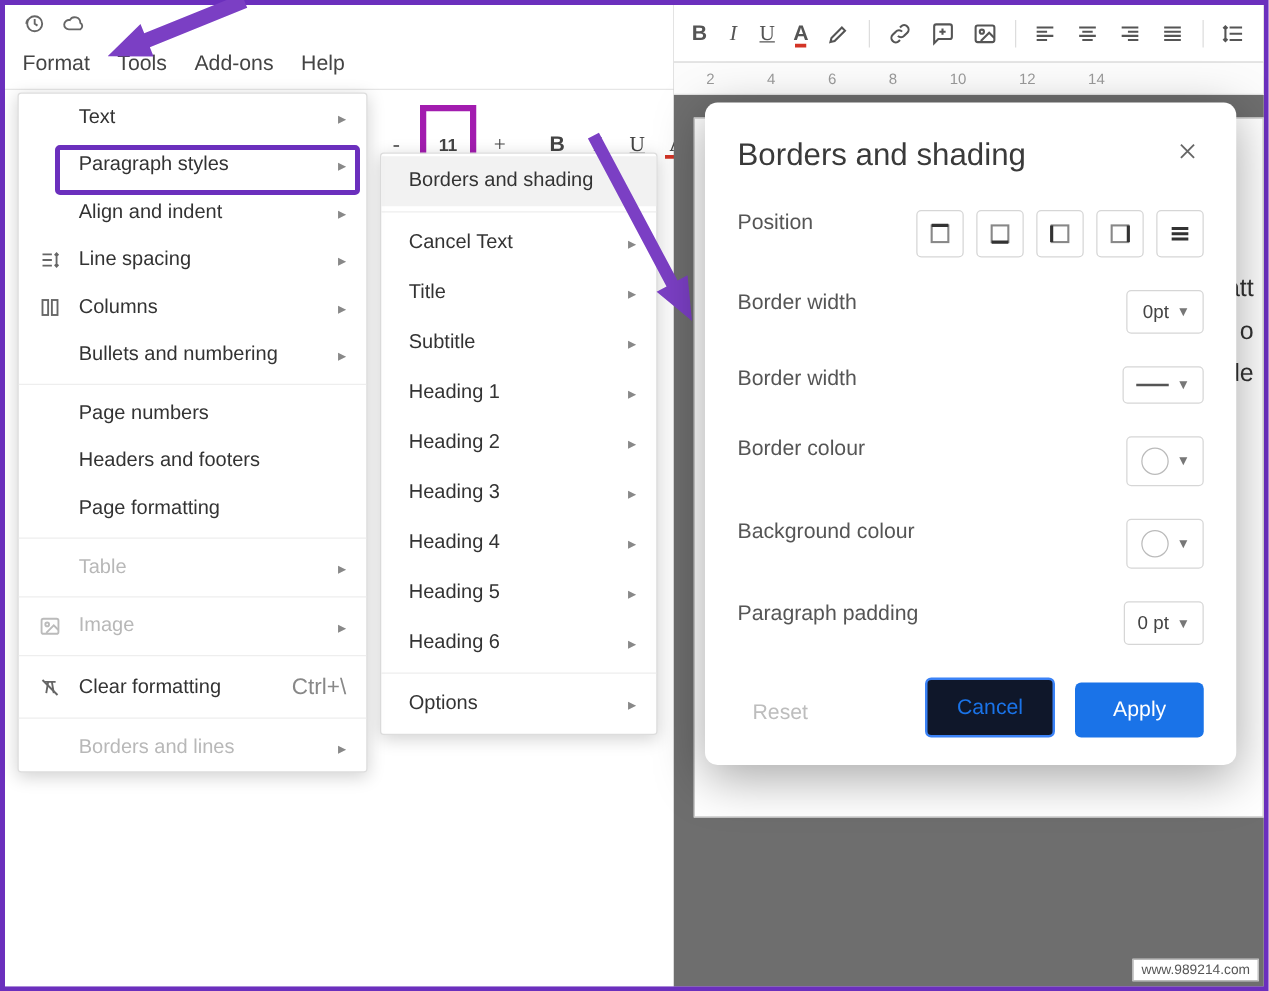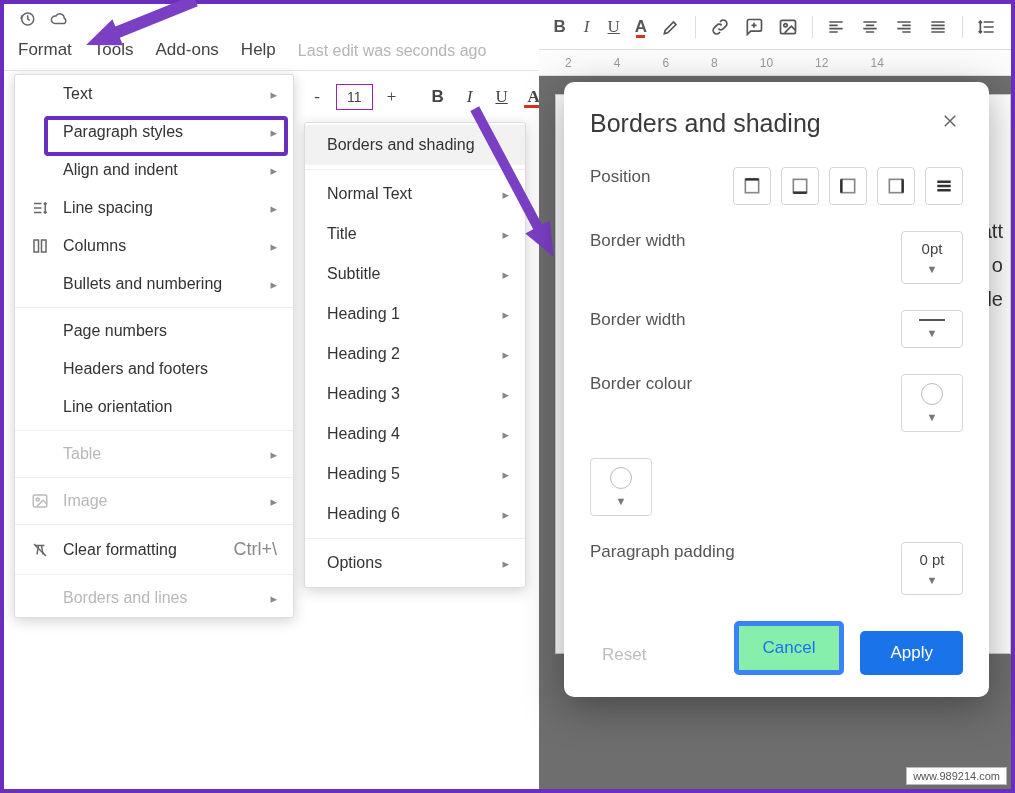--- a/index.html
+++ b/index.html
@@ -34,21 +34,21 @@
     border-bottom:1px solid #e6e6e6;
     align-items:flex-end;
   }
   .menubar .edit-status { color:#b5b5b5; font-size:16px; }
 
   .tool-row {
     position:absolute; left:300px; top:80px;
     display:flex; align-items:center; gap:6px;
     color:#444;
   }
-  .tool-row .fsz { padding:4px 10px; border:1px solid #a21caf; font-size:14px;}
+  .tool-row .fsz { padding:19px 10px; border:5px solid #a21caf; font-size:14px;font-weight:bold;}
   .tool-row .tbtn { width:26px; height:26px; display:flex; align-items:center; justify-content:center; font-size:17px; font-family: Georgia, serif; }
   .tool-row .bold { font-weight:bold; font-family:Arial; }
   .tool-row .ital { font-style:italic; }
   .tool-row .und { text-decoration: underline; }
   .tool-row .Abar { position:relative; font-weight:bold;}
   .tool-row .Abar::after{content:""; position:absolute;left:3px;right:3px;bottom:2px;height:3px;background:#d33426;}
 
   
   .format-menu {
     position:absolute; left:10px; top:70px; width:280px;
@@ -161,37 +161,37 @@
   .pos-group{ display:flex; gap:10px;}
   .pos-btn{
     width:38px;height:38px;border:1px solid #d6d6d6;border-radius:4px;
     display:flex;align-items:center;justify-content:center;background:#fff;
   }
   .pos-btn svg{width:20px;height:20px;}
   .val-box{
     border:1px solid #d6d6d6;border-radius:4px;
     padding:8px 10px; min-width:62px;
     display:flex; align-items:center; gap:6px;
-    color:#444; font-size:15px; justify-content:flex-end;flex-direction:column;
+    color:#444; font-size:15px; justify-content:flex-end;
   }
   .val-box .dd{color:#777;font-size:11px;}
   .swatch{
     width:22px;height:22px;border-radius:50%;
     border:1.5px solid #bbb; background:#fff;
   }
   .dash-sample{
     width:26px; height:2px; background:#555;
   }
   .dlg-actions{
     display:flex; gap:16px; margin-top:18px; align-items:flex-end;
   }
   .dlg-actions .sp{flex:1;}
   .btn-reset{ color:#bdbdbd; font-size:17px; padding:10px 12px;}
   .btn-cancel{
-    border:5px solid #3b82f6; color:#1a73e8; background:#86efac;
+    border:2px solid #3b82f6; color:#1a73e8; background:#0f172a;
     padding:12px 24px; border-radius:5px; font-size:17px;
   }
   .btn-apply{
     background:#1a73e8;color:#fff;border:none;
     padding:12px 30px;border-radius:5px;font-size:17px;font-weight:500;
   }
 
   .watermark{
     position:absolute; right:4px; bottom:4px;
     background:#fff; border:1px solid #bbb;
@@ -215,21 +215,20 @@
       <span><svg viewBox="0 0 24 24" fill="none" stroke="#666" stroke-width="2">
             <path d="M7 18a5 5 0 1 1 .8-9.9A6 6 0 0 1 19 11a4 4 0 0 1 0 7H7z"></path>
           </svg></span>
     </div>
 
     <div class="menubar">
       <span>Format</span>
       <span>Tools</span>
       <span>Add-ons</span>
       <span>Help</span>
-      <span class="edit-status">Last edit was seconds ago</span>
     </div>
 
     <div class="tool-row">
       <span class="tbtn">-</span>
       <span class="fsz">11</span>
       <span class="tbtn">+</span>
       <span style="width:8px"></span>
       <span class="tbtn bold">B</span>
       <span class="tbtn ital">I</span>
       <span class="tbtn und">U</span>
@@ -281,21 +280,21 @@
       <div class="fm-item">
           <span class="lead"></span>
           <span class="lbl">Page numbers</span>
         </div>
       <div class="fm-item">
           <span class="lead"></span>
           <span class="lbl">Headers and footers</span>
         </div>
       <div class="fm-item">
           <span class="lead"></span>
-          <span class="lbl">Line orientation</span>
+          <span class="lbl">Page formatting</span>
         </div>
       <div class="fm-sep"></div>
       <div class="fm-item disabled">
           <span class="lead"></span>
           <span class="lbl">Table</span>
           <span class="chev">▸</span>
         </div>
       <div class="fm-sep"></div>
       <div class="fm-item disabled">
         <span class="lead">
@@ -327,21 +326,21 @@
         </div>
     </div>
     <div class="fm-highlight"></div>
 
     <div class="submenu">
       <div class="sm-item hover">
           <span class="lbl">Borders and shading</span>
         </div>
       <div class="sm-sep"></div>
       <div class="sm-item">
-          <span class="lbl">Normal Text</span>
+          <span class="lbl">Cancel Text</span>
           <span class="chev">▸</span>
         </div>
       <div class="sm-item">
           <span class="lbl">Title</span>
           <span class="chev">▸</span>
         </div>
       <div class="sm-item">
           <span class="lbl">Subtitle</span>
           <span class="chev">▸</span>
         </div>
@@ -530,20 +529,21 @@
 
     <div class="dlg-row">
       <div class="dlg-label">Border colour</div>
       <div class="val-box">
           <span class="swatch"></span>
           <span class="dd">▼</span>
         </div>
     </div>
 
     <div class="dlg-row">
+      <div class="dlg-label">Background colour</div>
       <div class="val-box">
           <span class="swatch"></span>
           <span class="dd">▼</span>
         </div>
     </div>
 
     <div class="dlg-row">
       <div class="dlg-label">Paragraph padding</div>
       <div class="val-box">
           <span>0 pt</span>

